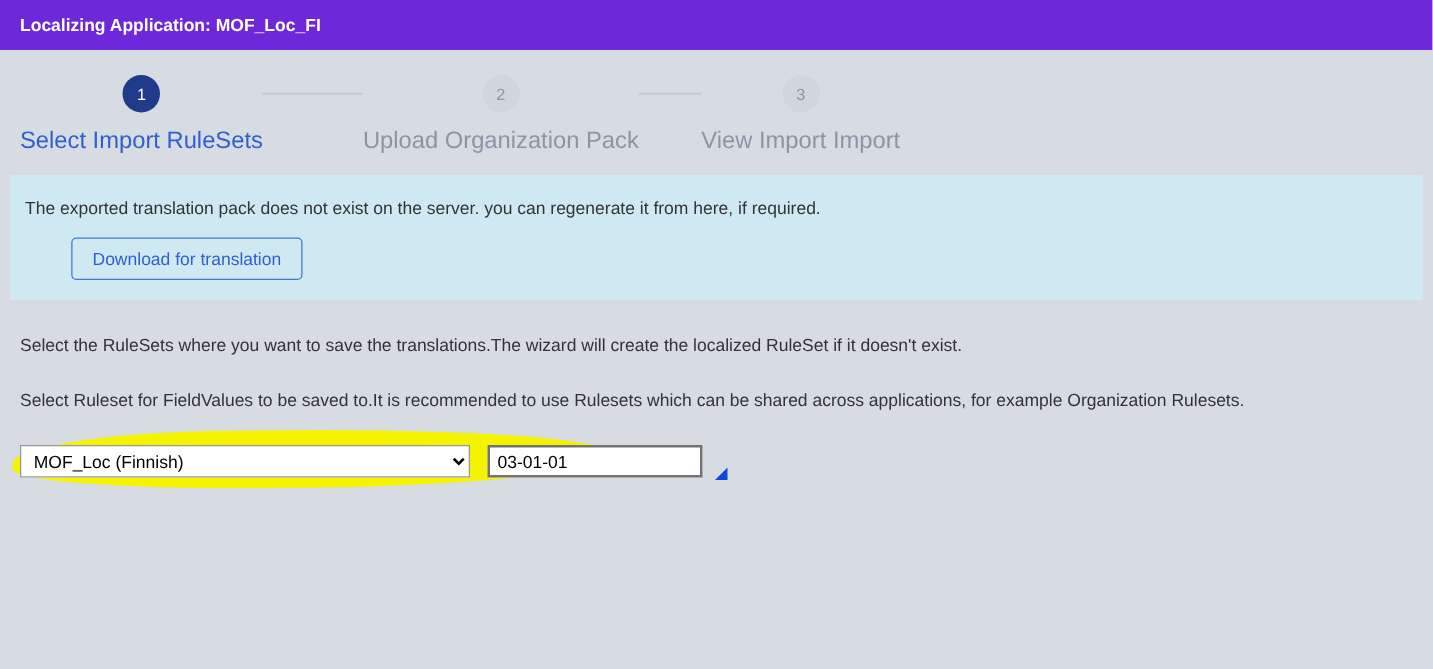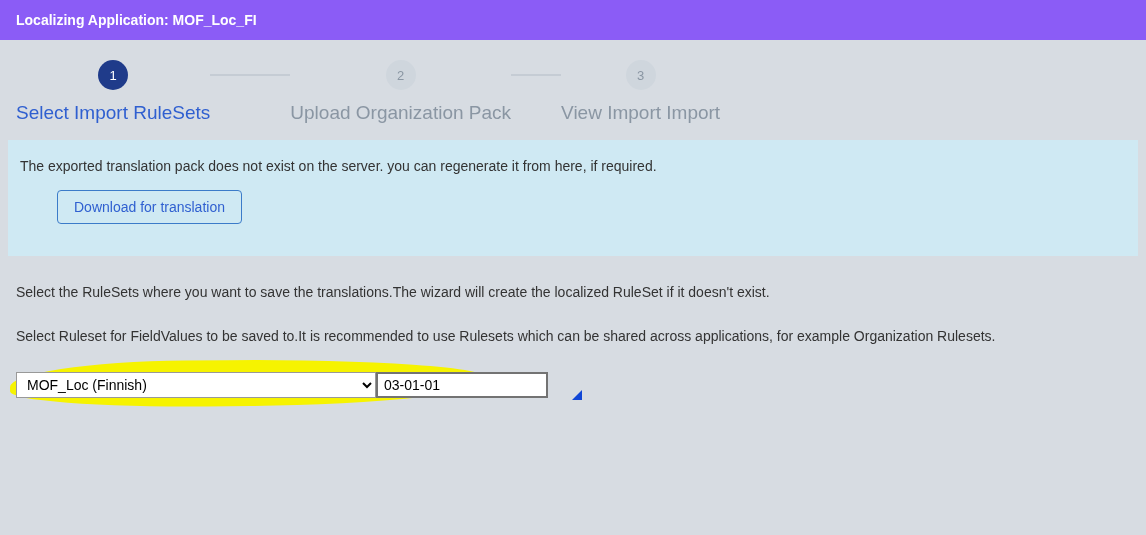--- a/index.html
+++ b/index.html
@@ -5,21 +5,21 @@
     * { box-sizing: border-box; margin: 0; padding: 0; }
     body {
       font-family: Arial, Helvetica, sans-serif;
       background: #d7dce2;
       width: 1146px;
       height: 535px;
       overflow: hidden;
       color: #333;
     }
     .header {
-      background: #8b5cf6;
+      background: #6d28d9;
       color: #fff;
       padding: 12px 16px;
       font-weight: bold;
       font-size: 14px;
     }
     .steps {
       display: flex;
       align-items: flex-start;
       padding: 20px 16px 16px 16px;
       gap: 0;
@@ -61,21 +61,21 @@
       background: #c5ccd4;
       margin-top: 14px;
       flex: 0 0 auto;
     }
     .connector.c1 { width: 80px; }
     .connector.c2 { width: 50px; }
 
     .banner {
       background: #cfe9f3;
       margin: 0 8px 16px 8px;
-      padding: 18px 12px 32px 12px;
+      padding: 18px 12px 16px 12px;
       font-size: 14px;
       color: #333;
     }
     .banner-text { margin-bottom: 16px; }
     .download-btn {
       border: 1px solid #3b7bc9;
       background: transparent;
       color: #2f5fd0;
       padding: 8px 16px;
       font-size: 14px;
@@ -87,20 +87,21 @@
       padding: 12px 16px;
       font-size: 14px;
       color: #333;
     }
     .content p { margin-bottom: 28px; }
 
     .form-row {
       position: relative;
       display: flex;
       align-items: flex-end;
+      gap: 14px;
       margin-top: 12px;
     }
     .highlight-blob {
       position: absolute;
       left: -6px;
       top: -12px;
       width: 480px;
       height: 46px;
       background: #f6f300;
       border-radius: 40% 60% 55% 45% / 60% 50% 60% 40%;

